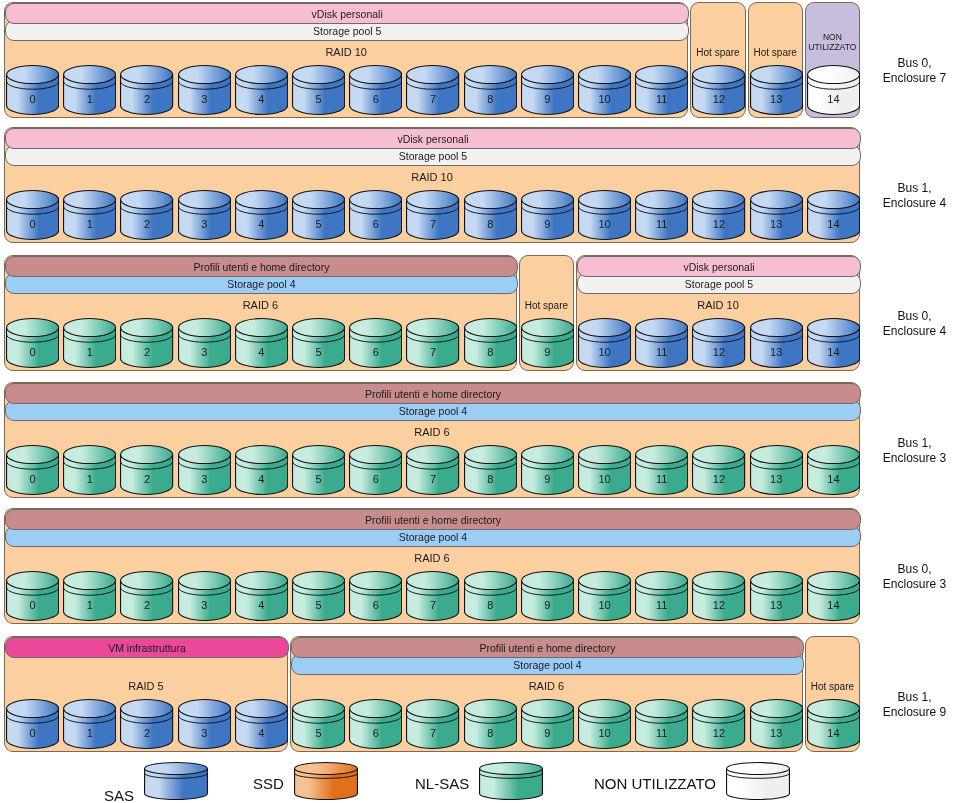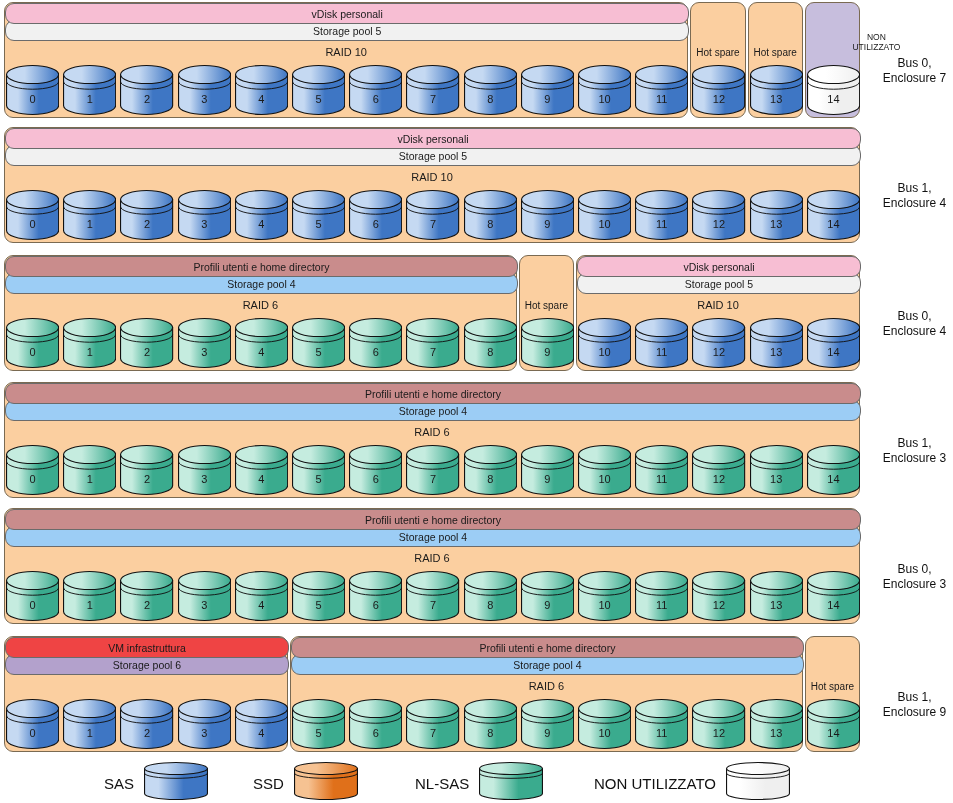--- a/index.html
+++ b/index.html
@@ -418,21 +418,21 @@
     </linearGradient>
   </defs>
   <path d="M 0.55 9.55 L 0.55 40.45 A 26.05 9 0 0 0 52.650000000000006 40.45 L 52.650000000000006 9.55 Z" fill="url(#g13b)" stroke="#111111" stroke-width="1.1" stroke-linejoin="round"></path>
   <ellipse cx="26.6" cy="9.55" rx="26.05" ry="9" fill="url(#g13t)" stroke="#111111" stroke-width="1.1"></ellipse>
   <path d="M 0.55 16.57 A 26.05 7.6499999999999995 0 0 0 52.650000000000006 16.57" fill="none" stroke="#111111" stroke-width="0.935"></path>
 </svg>
             <div class="disk-num" style="top: 28px; font-size: 11px;">13</div>
           </div>
         </div>
         <div class="group" style="left: 800.8px; width: 55.2px; height: 116px; background: rgb(199, 190, 221);">
-          <div class="group-raid-label" style="top: 30px; font-size: 8.5px; line-height: 1.15; white-space: pre-line; padding-left: 44px;">NON
+          <div class="group-raid-label" style="top: 30px; font-size: 8.5px; line-height: 1.15; white-space: pre-line;">NON
 UTILIZZATO</div>
           <div class="disk" style="left: 1px; top: 62px; width: 53.2px; height: 50px; z-index: 8;">
             <svg width="53.2" height="50" viewBox="0 0 53.2 50" xmlns="http://www.w3.org/2000/svg">
   <defs>
     <linearGradient id="g14b" x1="0" y1="0" x2="1" y2="0">
       <stop offset="0%" stop-color="#ffffff"></stop>
       <stop offset="22%" stop-color="#ffffff"></stop>
       <stop offset="62%" stop-color="#efefef"></stop>
       <stop offset="100%" stop-color="#efefef"></stop>
     </linearGradient>
@@ -1771,22 +1771,22 @@
         </div>
       </div>
       <div class="bus-caption" style="left: 876px; width: 77px; top: 54px; font-size: 12px;">
         <div>Bus 0,</div>
         <div>Enclosure 3</div>
       </div>
     </div>
     <div class="enclosure-row" style="top: 636px; height: 116px;">
       <div class="enclosure-body" style="width: 868px; height: 116px;">
         <div class="group" style="left: 0px; width: 284px; height: 116px;">
-          <div class="banner" style="left: 0px; width: 284px; top: 0px; height: 21px; background: #ef4444; font-size: 10.5px; z-index: 5;">VM infrastruttura</div>
-          <div class="banner" style="left: 0px; width: 284px; top: 17px; height: 21px; background: rgb(179, 161, 204); font-size: 10.5px; z-index: 4;">Storage pool 6</div>
+          <div class="group-raid-label" style="top: 43px; font-size: 11px;">RAID 5</div>
+          <div class="banner" style="left: 0px; width: 284px; top: 0px; height: 21px; background: #ec4899; font-size: 10.5px; z-index: 5;">VM infrastruttura</div>
           <div class="disk" style="left: 1px; top: 62px; width: 53.2px; height: 50px; z-index: 8;">
             <svg width="53.2" height="50" viewBox="0 0 53.2 50" xmlns="http://www.w3.org/2000/svg">
   <defs>
     <linearGradient id="g75b" x1="0" y1="0" x2="1" y2="0">
       <stop offset="0%" stop-color="#c5d9f2"></stop>
       <stop offset="22%" stop-color="#c5d9f2"></stop>
       <stop offset="62%" stop-color="#3e76c4"></stop>
       <stop offset="100%" stop-color="#3e76c4"></stop>
     </linearGradient>
     <linearGradient id="g75t" x1="0" y1="0" x2="1" y2="0">
@@ -2104,21 +2104,21 @@
             <div class="disk-num" style="top: 28px; font-size: 11px;">14</div>
           </div>
         </div>
       </div>
       <div class="bus-caption" style="left: 876px; width: 77px; top: 54px; font-size: 12px;">
         <div>Bus 1,</div>
         <div>Enclosure 9</div>
       </div>
     </div>
     <div id="legend" style="top: 762px; height: 41px;">
-      <div class="legend-item" style="left: 104px;">
+      <div class="legend-item" style="left: 104px; align-items: flex-end;">
         <span class="legend-label" style="font-size: 15px;">SAS</span>
         <span><svg width="64" height="38" viewBox="0 0 64 38" xmlns="http://www.w3.org/2000/svg">
   <defs>
     <linearGradient id="g90b" x1="0" y1="0" x2="1" y2="0">
       <stop offset="0%" stop-color="#c5d9f2"></stop>
       <stop offset="22%" stop-color="#c5d9f2"></stop>
       <stop offset="62%" stop-color="#3e76c4"></stop>
       <stop offset="100%" stop-color="#3e76c4"></stop>
     </linearGradient>
     <linearGradient id="g90t" x1="0" y1="0" x2="1" y2="0">

